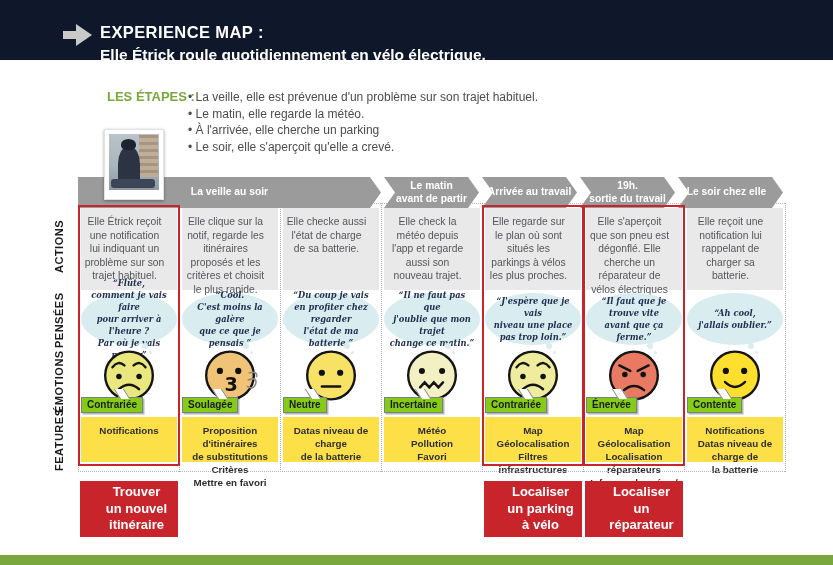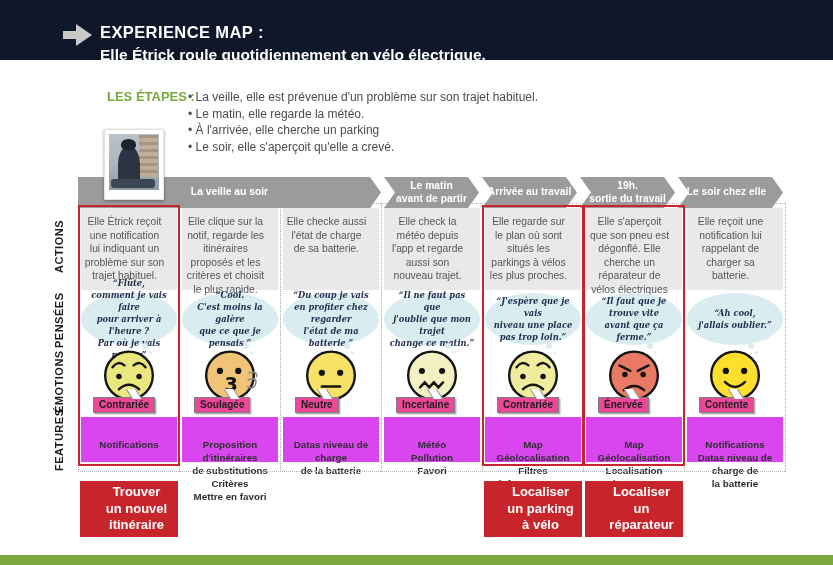--- a/index.html
+++ b/index.html
@@ -60,25 +60,25 @@
     display:flex; align-items:center; justify-content:center; text-align:center;
     font-family:"DejaVu Serif", serif; font-style:italic; font-weight:bold; font-size:8.3px;
     line-height:1.45; color:#223050; white-space:pre-line; padding:2px 5px; }
   .bubble::before { content:""; position:absolute; bottom:-4px; right:30%; width:6px; height:6px; border-radius:50%; background:#d9edf1; }
   .bubble::after  { content:""; position:absolute; bottom:-9px; right:26%; width:3.5px; height:3.5px; border-radius:50%; background:#d9edf1; }
   .emo-cell { position:relative; height:66px; }
   .face { position:absolute; left:50%; top:0; transform:translateX(-50%); }
   .face svg { overflow:visible; display:block; }
   .face .ln { stroke:#141414; stroke-width:2.6; fill:none; stroke-linecap:round; }
   .face .lng { stroke:#8a8a8a; stroke-width:1.8; fill:none; stroke-linecap:round; }
-  .emo-tag { position:absolute; left:14px; bottom:1px; background:#ec4899; border:1px solid #7f7f7f;
+  .emo-tag { position:absolute; left:2px; bottom:1px; background:#84cc16; border:1px solid #7f7f7f;
     box-shadow:1.5px 1.5px 0 rgba(120,120,120,.55); padding:1px 5px 2px 5px; font-weight:bold; font-size:10px; color:#1c1c1c; z-index:3; }
   .emo-tag::before { content:""; position:absolute; top:-9px; left:58%; width:8px; height:10px; background:#fff;
     border-left:1px solid #7f7f7f; border-right:1px solid #7f7f7f; transform:skewX(32deg); }
-  .features-box { margin:3px 2px 0 2px; height:45px; background:#d946ef; padding-top:22px;
+  .features-box { margin:3px 2px 0 2px; height:45px; background:#fde047; padding-top:8px;
     font-weight:bold; font-size:9.8px; line-height:1.32; color:#2f2f31; text-align:center; white-space:pre-line; }
   .cta { position:absolute; top:278px; left:1px; right:1px; height:56px; background:#c8242b; color:#fff;
     display:flex; align-items:center; justify-content:center; text-align:center;
     font-weight:bold; font-size:13px; line-height:1.3; white-space:pre-line;padding-left:15px; }
   
   .footer-bar { position:absolute; left:0; bottom:0; width:833px; height:10px; background:#7aa73e; }
 </style>
 </head>
 <body>
 

